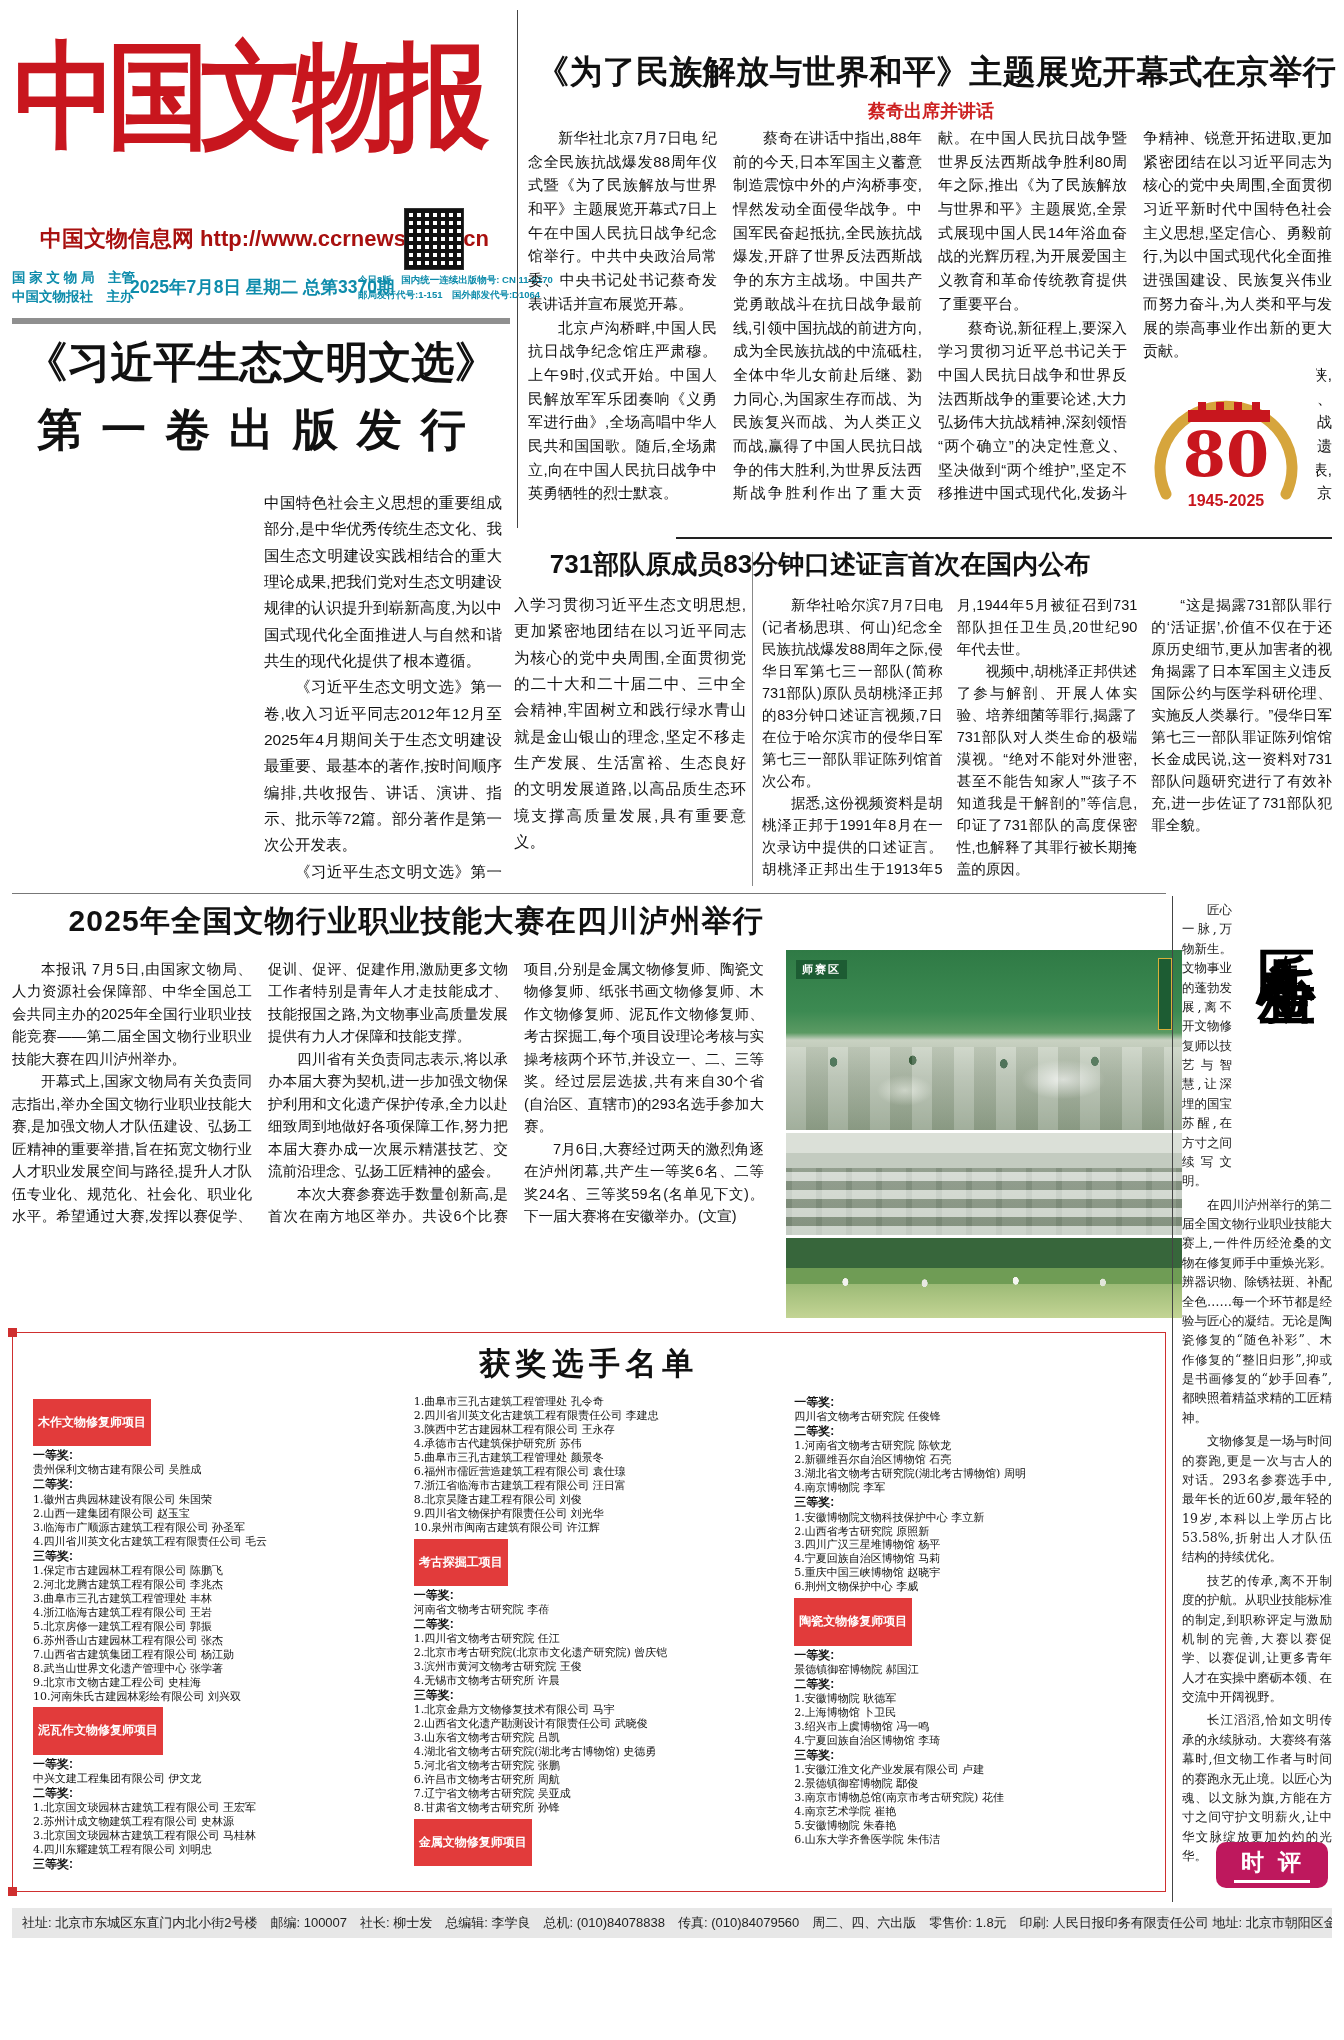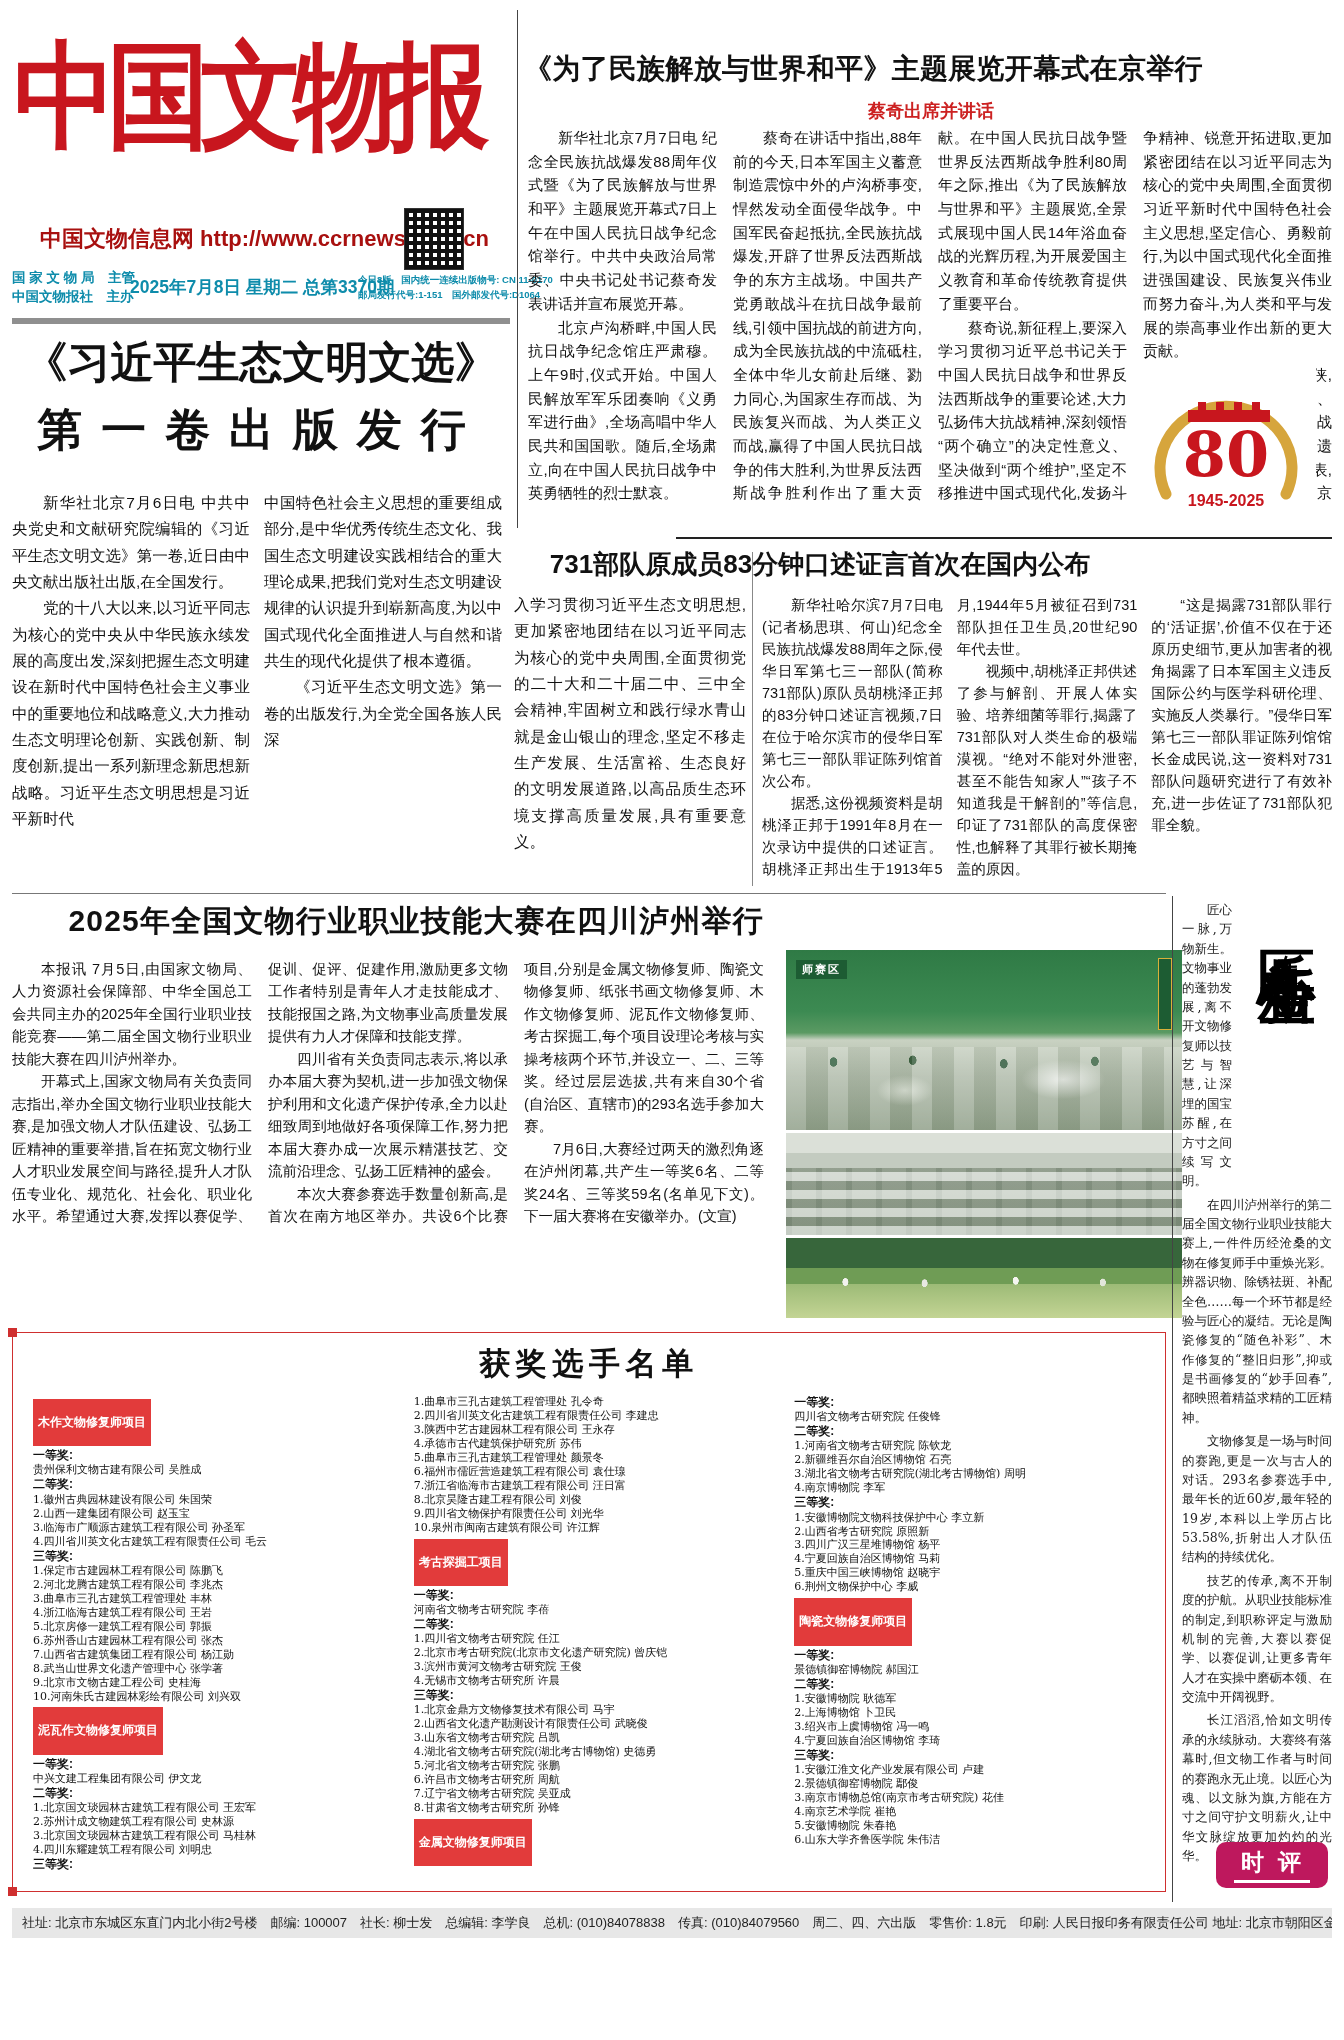--- a/index.html
+++ b/index.html
@@ -16,21 +16,21 @@
       repeating-linear-gradient(0deg,#111 0 4px,transparent 4px 8px),
       repeating-linear-gradient(90deg,#111 0 4px,#fff 4px 8px);}
   .info-bar{left:12px;top:260px;width:500px;height:54px;color:#0e8cab;display:flex;align-items:center;}
   .info-left{width:118px;font-size:13.5px;font-weight:bold;line-height:19px;white-space:nowrap;}
   .info-date{width:228px;font-size:17.5px;font-weight:900;white-space:nowrap;text-align:center;}
   .info-right{width:160px;font-size:9.5px;font-weight:bold;line-height:15px;white-space:nowrap;}
   .gray-rule{left:12px;top:318px;width:498px;height:6px;background:#8f8f8f;}
   .vrule{width:1px;background:#444;}
   
   .ta-h1{left:528px;top:8px;width:806px;text-align:center;font-size:33px;font-weight:900;letter-spacing:.42em;white-space:nowrap;}
-  .ta-h2{left:524px;top:50px;width:812px;text-align:left;font-size:28px;font-weight:900;letter-spacing:.01em;white-space:nowrap;}
+  .ta-h2{left:524px;top:50px;width:812px;text-align:right;font-size:33px;font-weight:900;letter-spacing:.01em;white-space:nowrap;}
   .ta-sub{left:528px;top:99px;width:806px;text-align:center;font-size:18px;font-weight:bold;color:#c22;}
   .body-cols{font-size:15px;line-height:1.58;text-align:justify;overflow:hidden;}
   .body-cols p{margin:0;text-indent:2em;}
   .ta-body{left:528px;top:126px;width:804px;height:402px;column-count:4;column-gap:16px;}
   
   .emblem{left:1136px;top:366px;width:180px;height:162px;background:#fff;}
   
   .la-h1{left:12px;top:334px;width:498px;text-align:center;font-size:43px;font-weight:900;white-space:nowrap;}
   .la-h2{left:12px;top:400px;width:498px;text-align:center;font-size:45px;font-weight:900;letter-spacing:.42em;white-space:nowrap;}
   .la-col{font-size:15.5px;line-height:1.7;text-align:justify;overflow:hidden;}
@@ -141,26 +141,23 @@
     <svg width="180" height="162" viewBox="0 0 180 162">
       <path d="M30,128 A66,62 0 1 1 150,128" fill="none" stroke="#d6a53c" stroke-width="11" stroke-linecap="round"></path>
       <path d="M52,44 h10 v-8 h8 v8 h10 v-8 h8 v8 h10 v-8 h8 v8 h10 v-8 h8 v8 h10 v12 h-82 z" fill="#c8161e"></path>
       <text x="90" y="110" text-anchor="middle" font-family="DejaVu Serif, serif" font-size="62" font-weight="bold" fill="#c8161e">80</text>
       <text x="90" y="140" text-anchor="middle" font-family="Liberation Sans, sans-serif" font-size="16" font-weight="bold" fill="#c8161e">1945-2025</text>
     </svg>
   </div>
 
   <div class="abs la-h2">第一卷出版发行</div>
   <div class="abs la-h1">《习近平生态文明文选》</div>
-  <div class="abs la-col la-c1">
-      <p>新华社北京7月6日电  中共中央党史和文献研究院编辑的《习近平生态文明文选》第一卷,近日由中央文献出版社出版,在全国发行。</p>
-      <p>党的十八大以来,以习近平同志为核心的党中央从中华民族永续发展的高度出发,深刻把握生态文明建设在新时代中国特色社会主义事业中的重要地位和战略意义,大力推动生态文明理论创新、实践创新、制度创新,提出一系列新理念新思想新战略。习近平生态文明思想是习近平新时代</p>
-    </div>
   <div class="abs la-col la-c2">
       <p class="cont">中国特色社会主义思想的重要组成部分,是中华优秀传统生态文化、我国生态文明建设实践相结合的重大理论成果,把我们党对生态文明建设规律的认识提升到崭新高度,为以中国式现代化全面推进人与自然和谐共生的现代化提供了根本遵循。</p>
+      <p>《习近平生态文明文选》第一卷,收入习近平同志2012年12月至2025年4月期间关于生态文明建设最重要、最基本的著作,按时间顺序编排,共收报告、讲话、演讲、指示、批示等72篇。部分著作是第一次公开发表。</p>
       <p>《习近平生态文明文选》第一卷的出版发行,为全党全国各族人民深</p>
     </div>
   <div class="abs la-col la-c3">
       <p class="cont">入学习贯彻习近平生态文明思想,更加紧密地团结在以习近平同志为核心的党中央周围,全面贯彻党的二十大和二十届二中、三中全会精神,牢固树立和践行绿水青山就是金山银山的理念,坚定不移走生产发展、生活富裕、生态良好的文明发展道路,以高品质生态环境支撑高质量发展,具有重要意义。</p>
     </div>
 
   <div class="abs rule731"></div>
   <div class="abs h731">731部队原成员83分钟口述证言首次在国内公布</div>
   <div class="abs vrule" style="left:752px;top:552px;height:334px;background:#888;"></div>
   <div class="abs body-cols u731-body">

